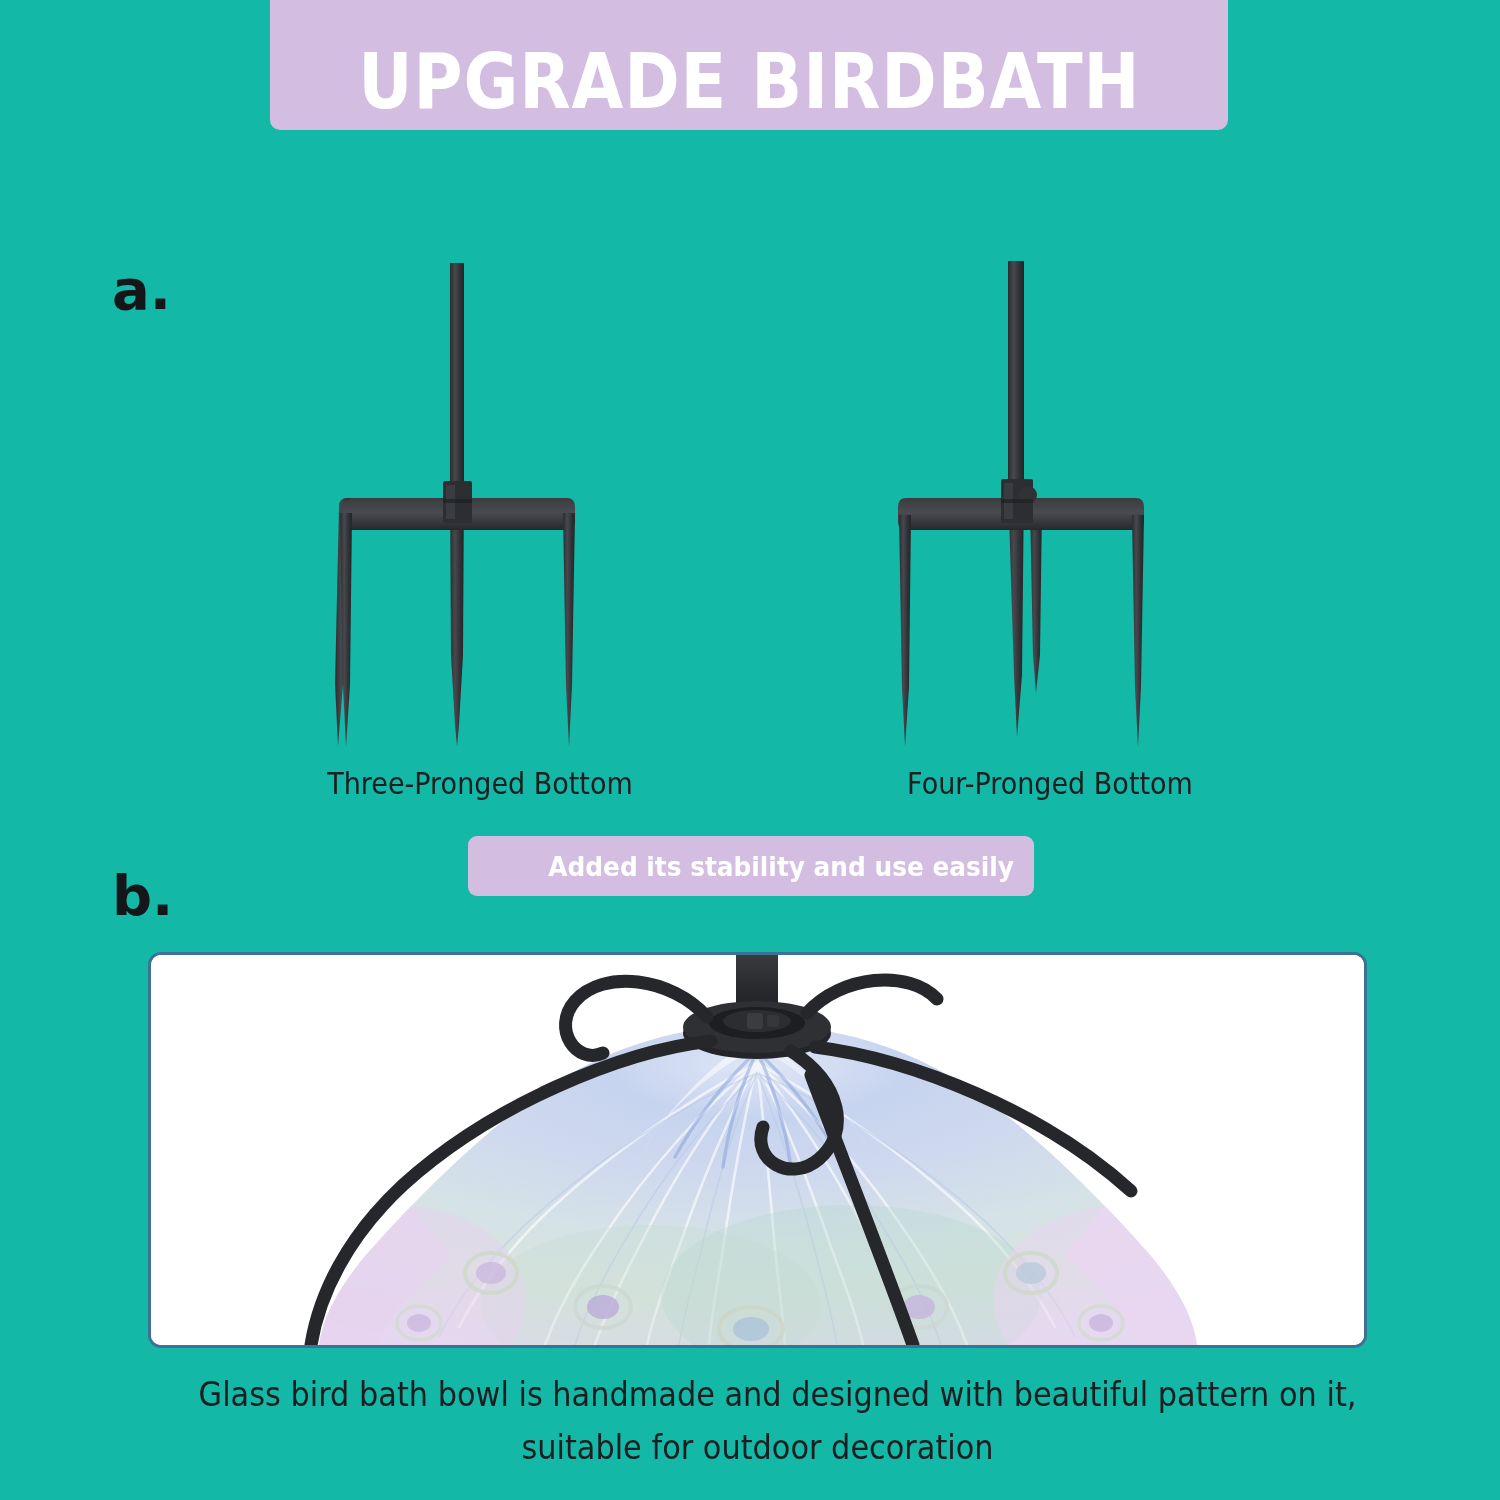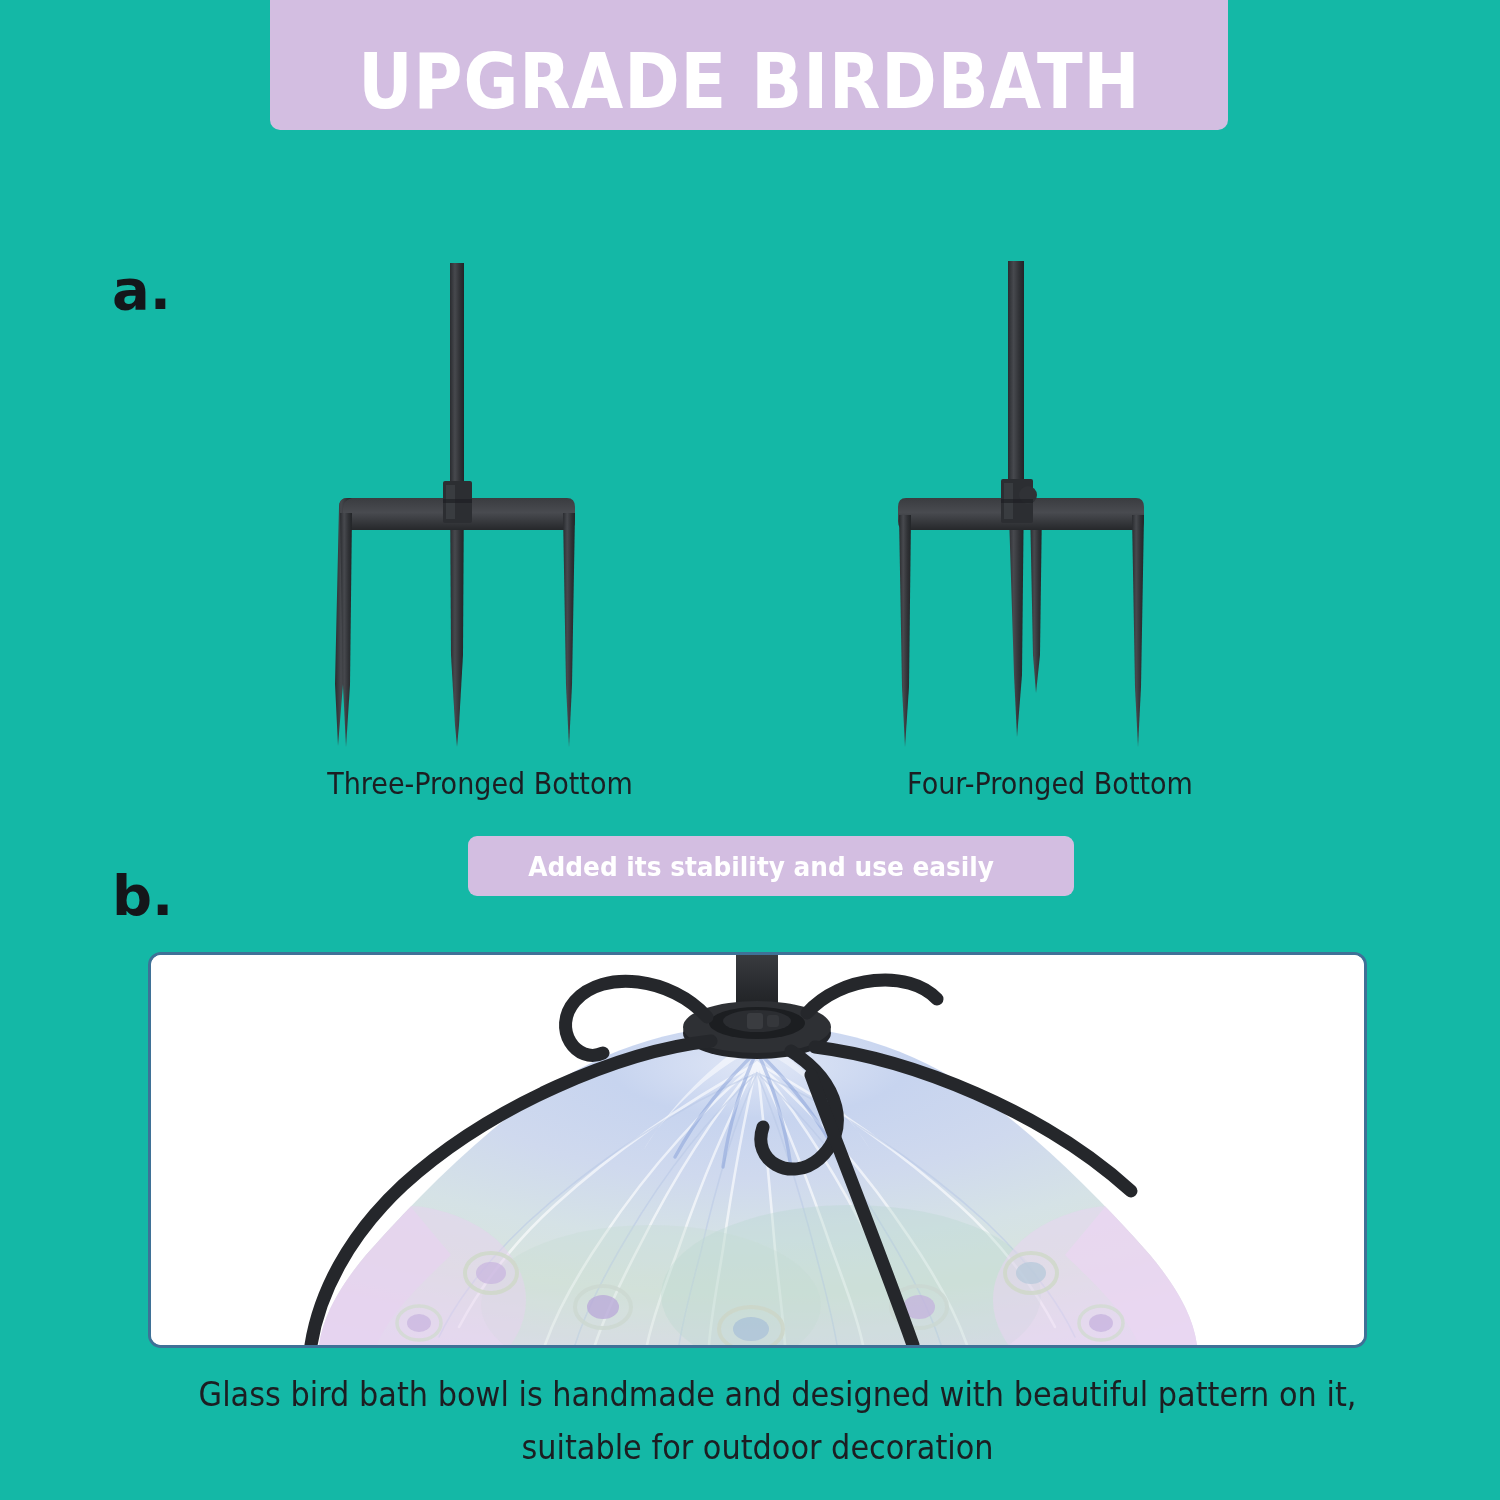--- a/index.html
+++ b/index.html
@@ -104,22 +104,21 @@
   .stability-banner {
     position: absolute;
     left: 468px;
     top: 836px;
     width: 566px;
     height: 60px;
     background: #d3bee1;
     border-radius: 9px;
     display: flex;
     align-items: center;
-    justify-content: flex-start;
-    padding-left: 40px;
+    justify-content: flex-end;
   }
   .stability-text {
     font-family: "DejaVu Sans", sans-serif;
     font-weight: 700;
     font-size: 27px;
     color: #ffffff;
     transform: scaleX(0.92);
     white-space: nowrap;
   }
 

